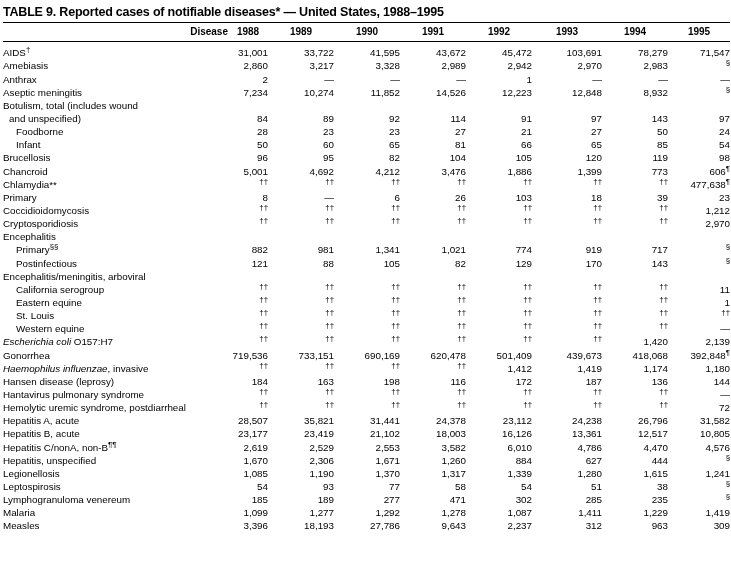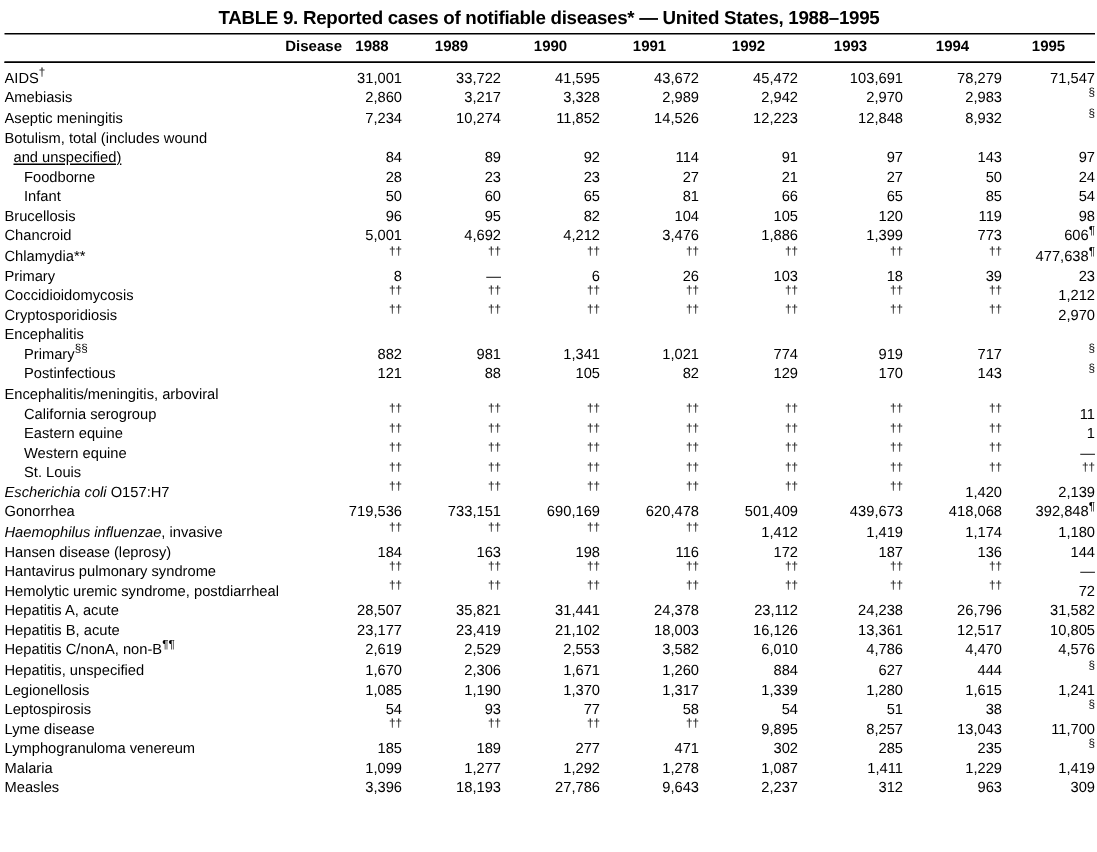--- a/index.html
+++ b/index.html
@@ -6,21 +6,21 @@
   body {
     width: 731px; height: 568px;
     background: #ffffff; color: #000000;
     font-family: "Liberation Sans", sans-serif;
     overflow: hidden;
   }
   .page { padding: 5px 2px 0 3px; }
   .title {
     font-size: 12.5px; font-weight: bold;
     letter-spacing: -0.2px;
-    margin: 0 0 3px 0; white-space: nowrap; text-align: center;
+    margin: 0 0 3px 0; white-space: nowrap;
   }
   table.diseases {
     border-collapse: collapse; table-layout: fixed;
     width: 727px;
     border-top: 1.5px solid #000;
   }
   thead th {
     font-size: 10px; font-weight: bold;
     padding: 3px 0 4px 0;
     border-bottom: 1.5px solid #000;
@@ -89,20 +89,31 @@
           <td class="num">2,860</td>
           <td class="num">3,217</td>
           <td class="num">3,328</td>
           <td class="num">2,989</td>
           <td class="num">2,942</td>
           <td class="num">2,970</td>
           <td class="num">2,983</td>
           <td class="num"><sup>§</sup></td>
         </tr>
         <tr>
+          <td class="disease">Anthrax</td>
+          <td class="num">2</td>
+          <td class="num">—</td>
+          <td class="num">—</td>
+          <td class="num">—</td>
+          <td class="num">1</td>
+          <td class="num">—</td>
+          <td class="num">—</td>
+          <td class="num">—</td>
+        </tr>
+        <tr>
           <td class="disease">Aseptic meningitis</td>
           <td class="num">7,234</td>
           <td class="num">10,274</td>
           <td class="num">11,852</td>
           <td class="num">14,526</td>
           <td class="num">12,223</td>
           <td class="num">12,848</td>
           <td class="num">8,932</td>
           <td class="num"><sup>§</sup></td>
         </tr>
@@ -111,21 +122,21 @@
           <td class="num"></td>
           <td class="num"></td>
           <td class="num"></td>
           <td class="num"></td>
           <td class="num"></td>
           <td class="num"></td>
           <td class="num"></td>
           <td class="num"></td>
         </tr>
         <tr>
-          <td class="disease" style="padding-left: 6px; text-decoration: underline;">and unspecified)</td>
+          <td class="disease" style="padding-left: 6px;">and unspecified)</td>
           <td class="num">84</td>
           <td class="num">89</td>
           <td class="num">92</td>
           <td class="num">114</td>
           <td class="num">91</td>
           <td class="num">97</td>
           <td class="num">143</td>
           <td class="num">97</td>
         </tr>
         <tr>
@@ -276,40 +287,40 @@
           <td class="num"><sup>††</sup></td>
           <td class="num"><sup>††</sup></td>
           <td class="num"><sup>††</sup></td>
           <td class="num"><sup>††</sup></td>
           <td class="num"><sup>††</sup></td>
           <td class="num"><sup>††</sup></td>
           <td class="num"><sup>††</sup></td>
           <td class="num">1</td>
         </tr>
         <tr>
+          <td class="disease" style="padding-left: 13px;">St. Louis</td>
+          <td class="num"><sup>††</sup></td>
+          <td class="num"><sup>††</sup></td>
+          <td class="num"><sup>††</sup></td>
+          <td class="num"><sup>††</sup></td>
+          <td class="num"><sup>††</sup></td>
+          <td class="num"><sup>††</sup></td>
+          <td class="num"><sup>††</sup></td>
+          <td class="num"><sup>††</sup></td>
+        </tr>
+        <tr>
           <td class="disease" style="padding-left: 13px;">Western equine</td>
           <td class="num"><sup>††</sup></td>
           <td class="num"><sup>††</sup></td>
           <td class="num"><sup>††</sup></td>
           <td class="num"><sup>††</sup></td>
           <td class="num"><sup>††</sup></td>
           <td class="num"><sup>††</sup></td>
           <td class="num"><sup>††</sup></td>
           <td class="num">—</td>
-        </tr>
-        <tr>
-          <td class="disease" style="padding-left: 13px;">St. Louis</td>
-          <td class="num"><sup>††</sup></td>
-          <td class="num"><sup>††</sup></td>
-          <td class="num"><sup>††</sup></td>
-          <td class="num"><sup>††</sup></td>
-          <td class="num"><sup>††</sup></td>
-          <td class="num"><sup>††</sup></td>
-          <td class="num"><sup>††</sup></td>
-          <td class="num"><sup>††</sup></td>
         </tr>
         <tr>
           <td class="disease"><i>Escherichia coli</i> O157:H7</td>
           <td class="num"><sup>††</sup></td>
           <td class="num"><sup>††</sup></td>
           <td class="num"><sup>††</sup></td>
           <td class="num"><sup>††</sup></td>
           <td class="num"><sup>††</sup></td>
           <td class="num"><sup>††</sup></td>
           <td class="num">1,420</td>
@@ -430,31 +441,20 @@
           <td class="num">54</td>
           <td class="num">93</td>
           <td class="num">77</td>
           <td class="num">58</td>
           <td class="num">54</td>
           <td class="num">51</td>
           <td class="num">38</td>
           <td class="num"><sup>§</sup></td>
         </tr>
         <tr>
-          <td class="disease">Lyme disease</td>
-          <td class="num"><sup>††</sup></td>
-          <td class="num"><sup>††</sup></td>
-          <td class="num"><sup>††</sup></td>
-          <td class="num"><sup>††</sup></td>
-          <td class="num">9,895</td>
-          <td class="num">8,257</td>
-          <td class="num">13,043</td>
-          <td class="num">11,700</td>
-        </tr>
-        <tr>
           <td class="disease">Lymphogranuloma venereum</td>
           <td class="num">185</td>
           <td class="num">189</td>
           <td class="num">277</td>
           <td class="num">471</td>
           <td class="num">302</td>
           <td class="num">285</td>
           <td class="num">235</td>
           <td class="num"><sup>§</sup></td>
         </tr>

